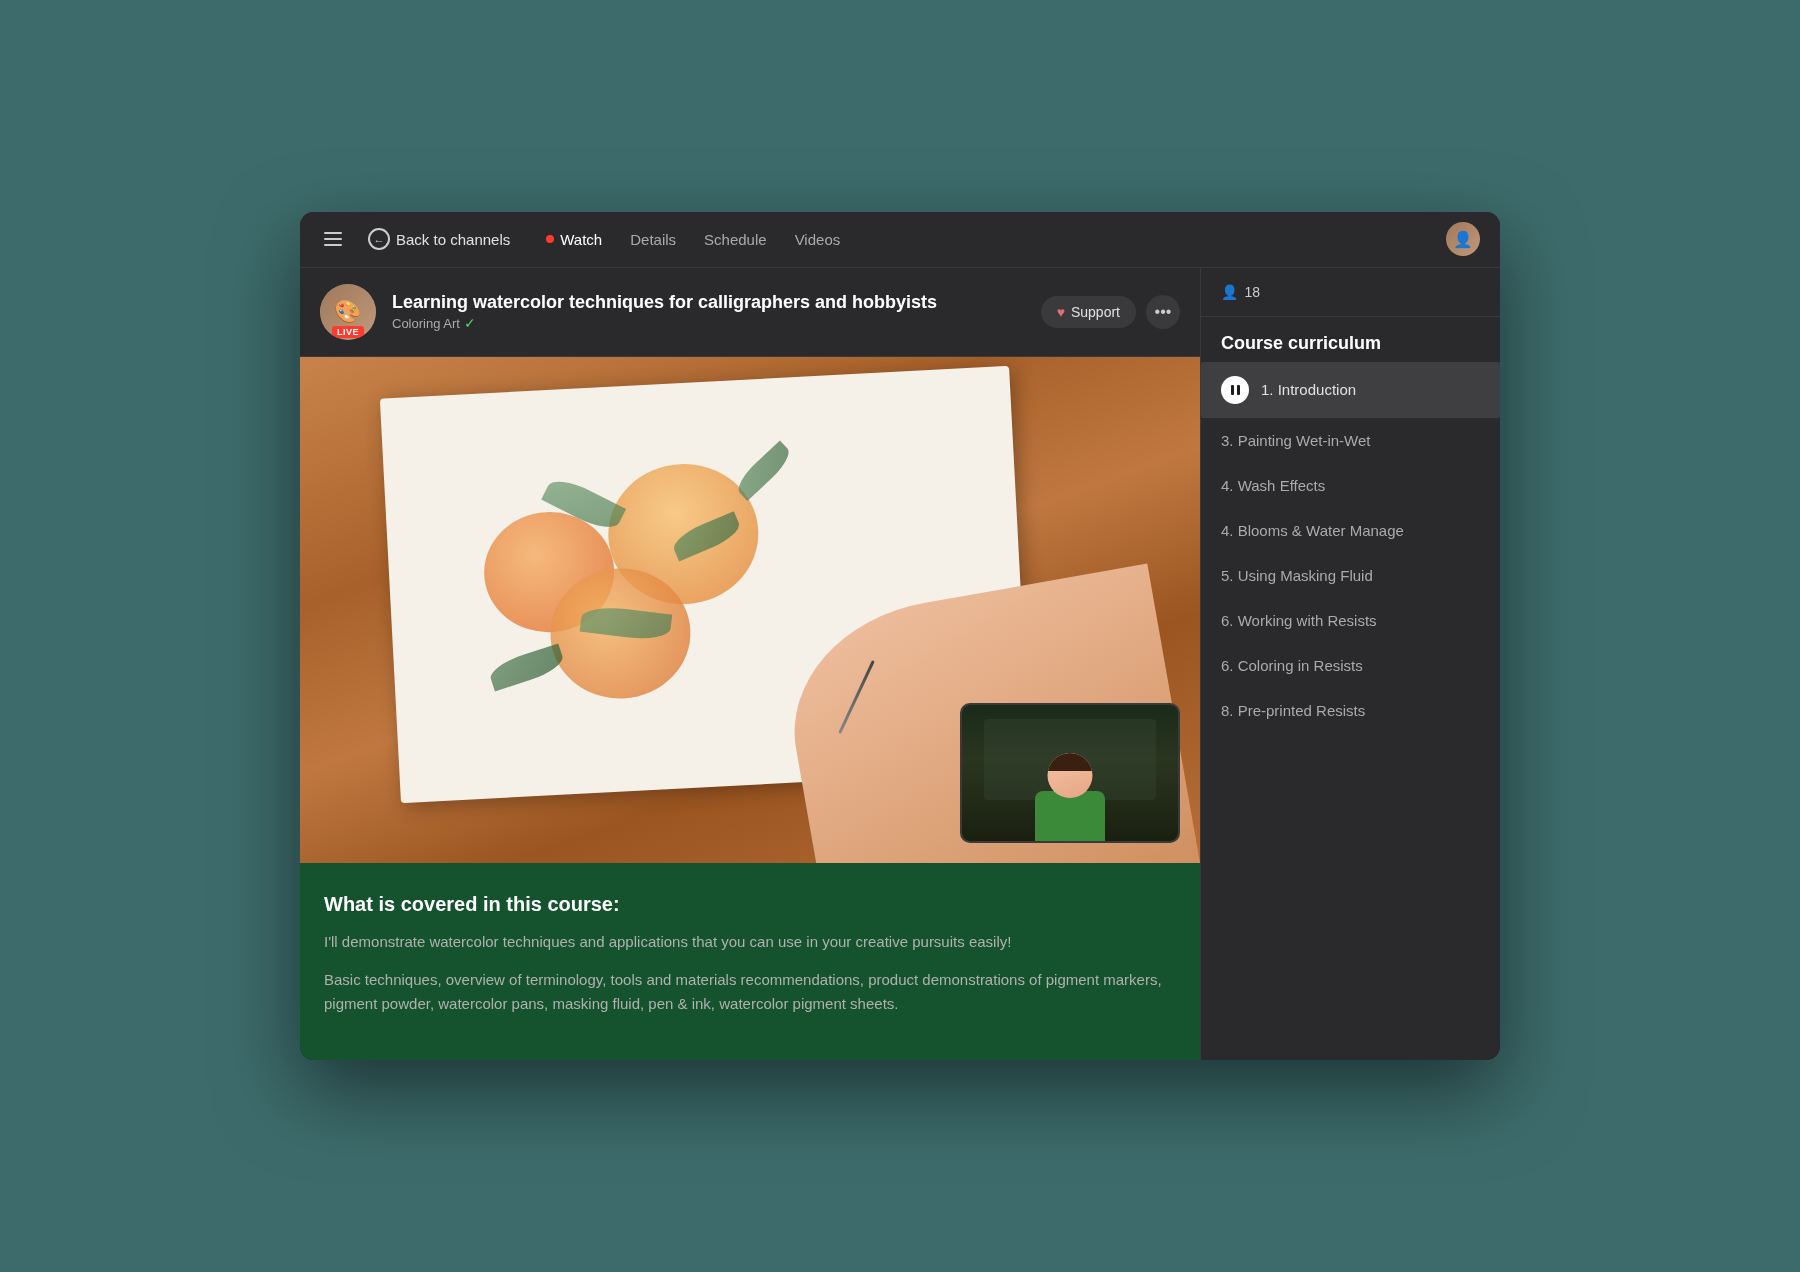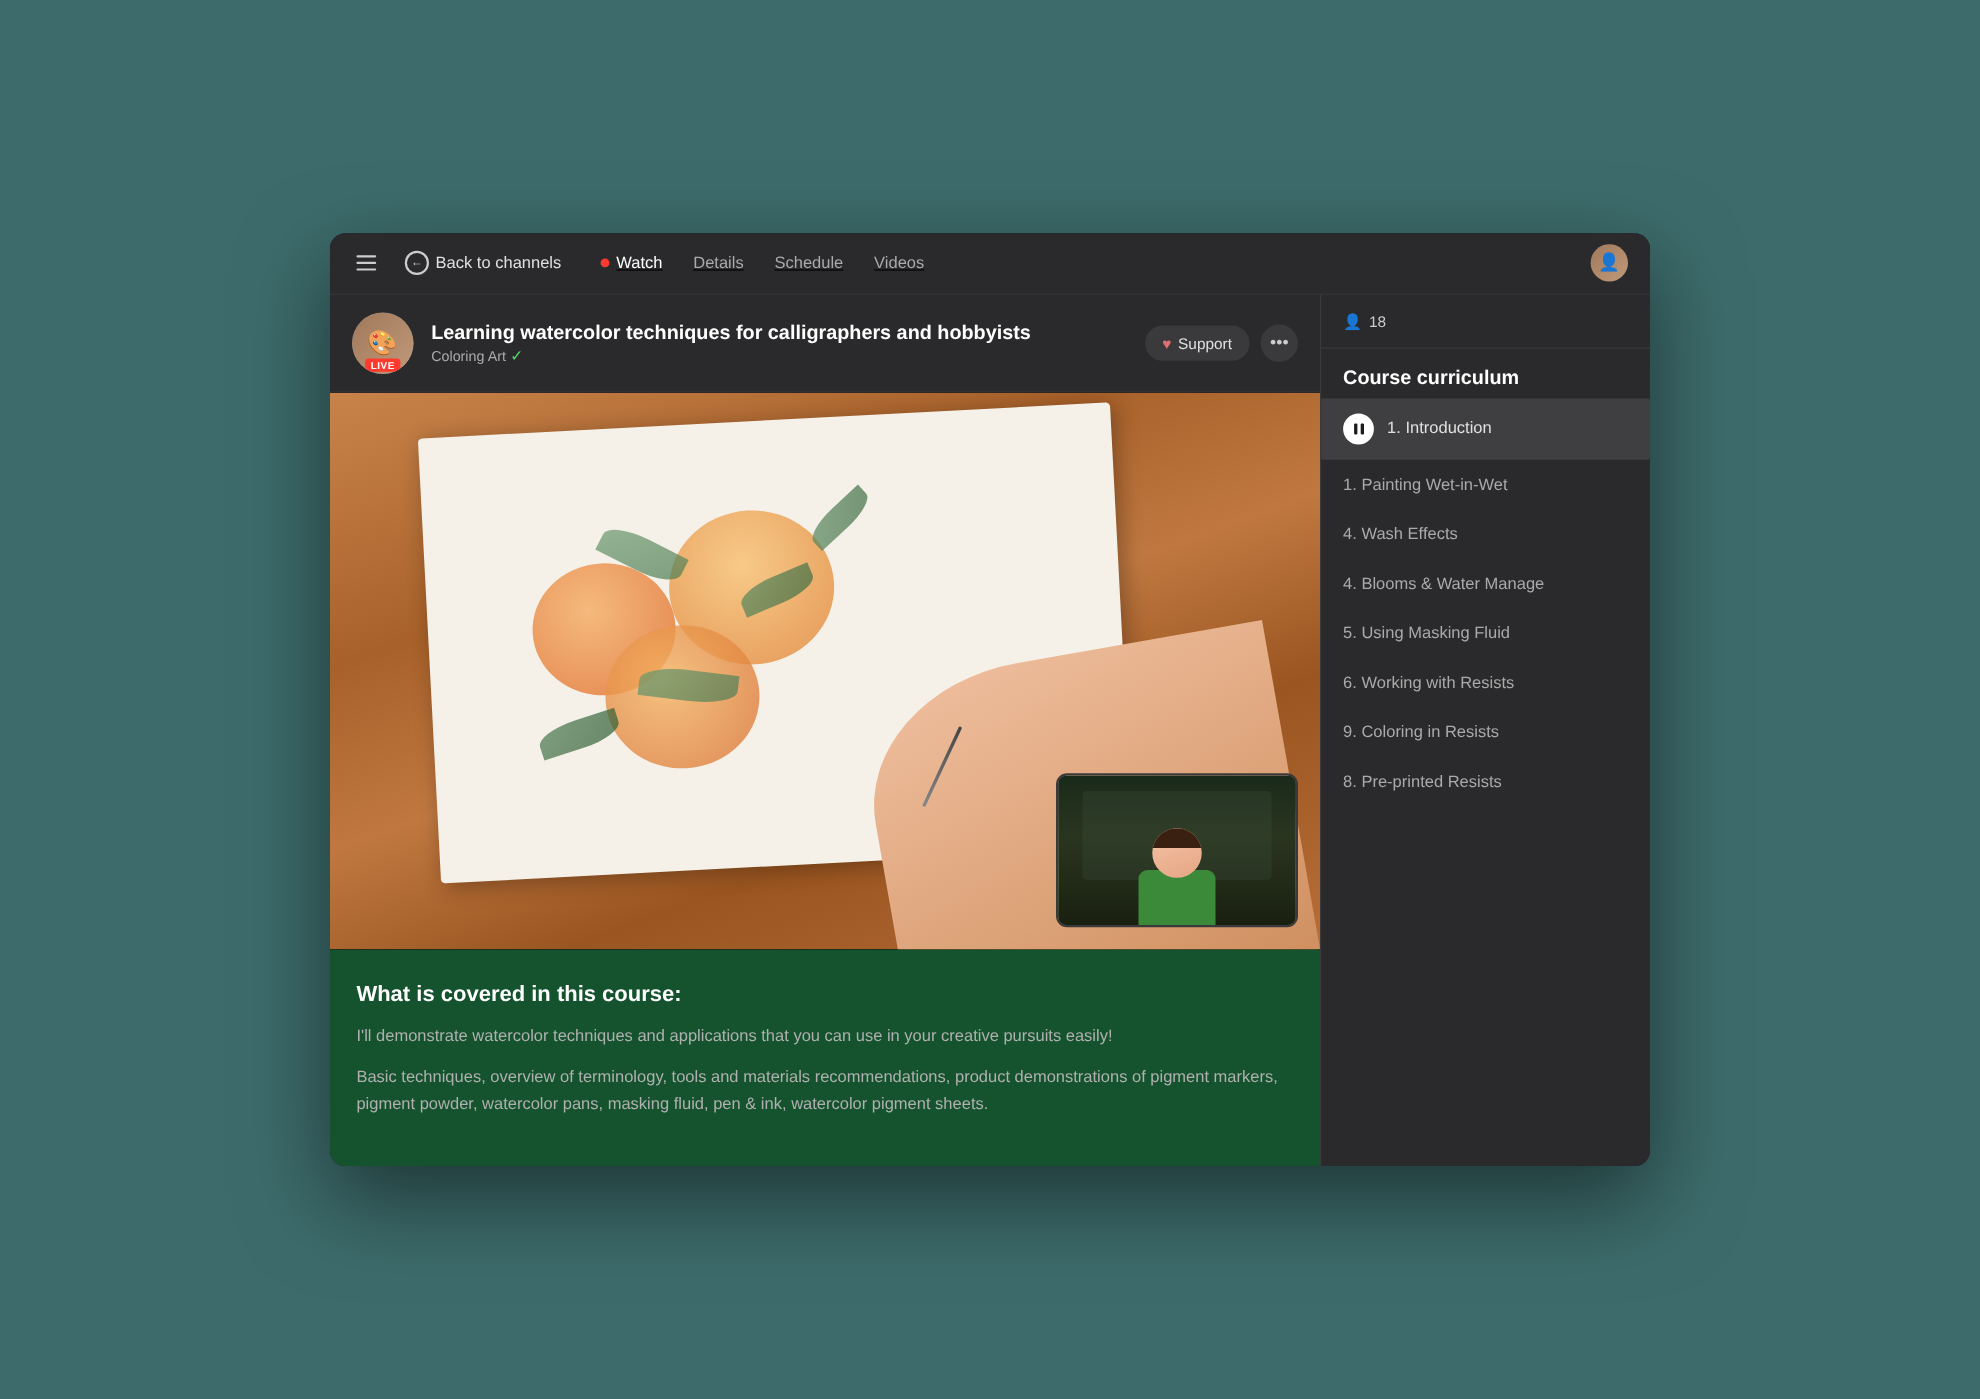--- a/index.html
+++ b/index.html
@@ -54,21 +54,21 @@
 
     .back-icon {
       width: 22px; height: 22px;
       border: 2px solid #ccc;
       border-radius: 50%;
       display: flex; align-items: center; justify-content: center;
       font-size: 11px; color: #ccc;
     }
 
     .nav-tabs {
-      display: flex; align-items: center; gap: 4px; margin-left: 8px; text-decoration: underline;
+      display: flex; align-items: center; gap: 4px; margin-left: 8px;
     }
 
     .nav-tab {
       padding: 6px 12px;
       font-size: 15px;
       color: #aaa;
       cursor: pointer;
       border-radius: 6px;
       display: flex; align-items: center; gap: 6px;
     }
@@ -545,41 +545,41 @@
           <div class="pause-icon">
             <div class="pause-icon-inner">
               <div class="pause-bar"></div>
               <div class="pause-bar"></div>
             </div>
           </div>
           <span class="curriculum-label">1. Introduction</span>
         </div>
 
         <div class="curriculum-item">
-          <span class="curriculum-label">1. Painting Wet-in-Wet</span>
+          <span class="curriculum-label">3. Painting Wet-in-Wet</span>
         </div>
 
         <div class="curriculum-item">
           <span class="curriculum-label">4. Wash Effects</span>
         </div>
 
         <div class="curriculum-item">
           <span class="curriculum-label">4. Blooms &amp; Water Manage</span>
         </div>
 
         <div class="curriculum-item">
           <span class="curriculum-label">5. Using Masking Fluid</span>
         </div>
 
         <div class="curriculum-item">
           <span class="curriculum-label">6. Working with Resists</span>
         </div>
 
         <div class="curriculum-item">
-          <span class="curriculum-label">9. Coloring in Resists</span>
+          <span class="curriculum-label">6. Coloring in Resists</span>
         </div>
 
         <div class="curriculum-item">
           <span class="curriculum-label">8. Pre-printed Resists</span>
         </div>
 
       </div>
 
     </div>
 

